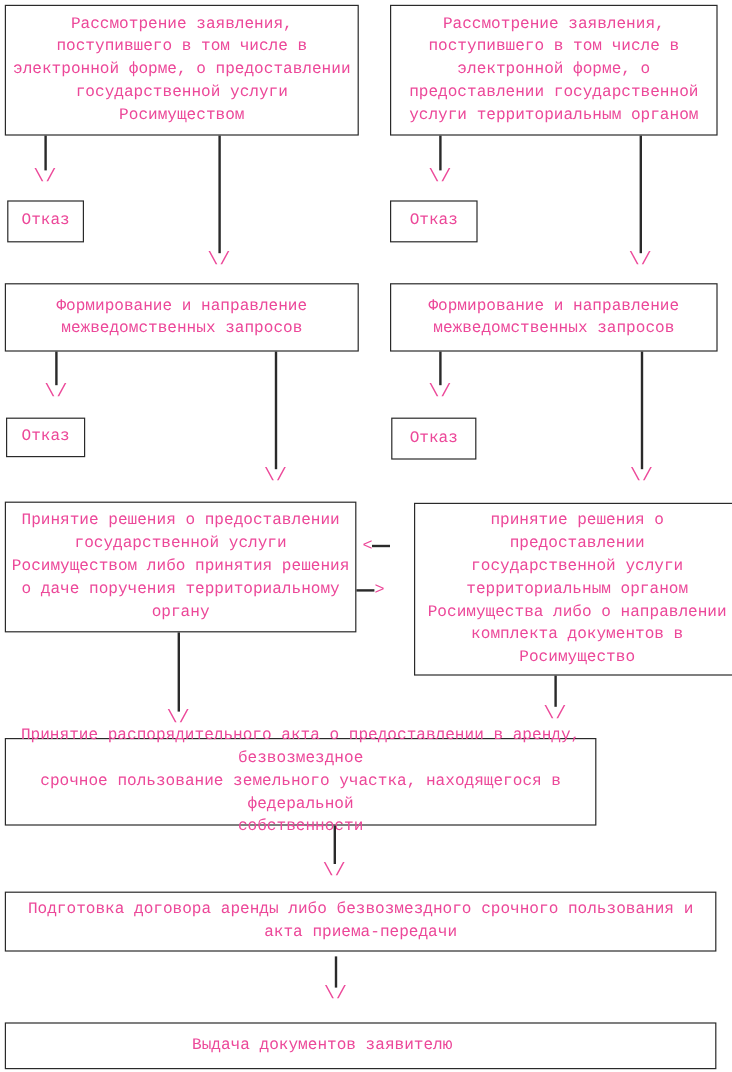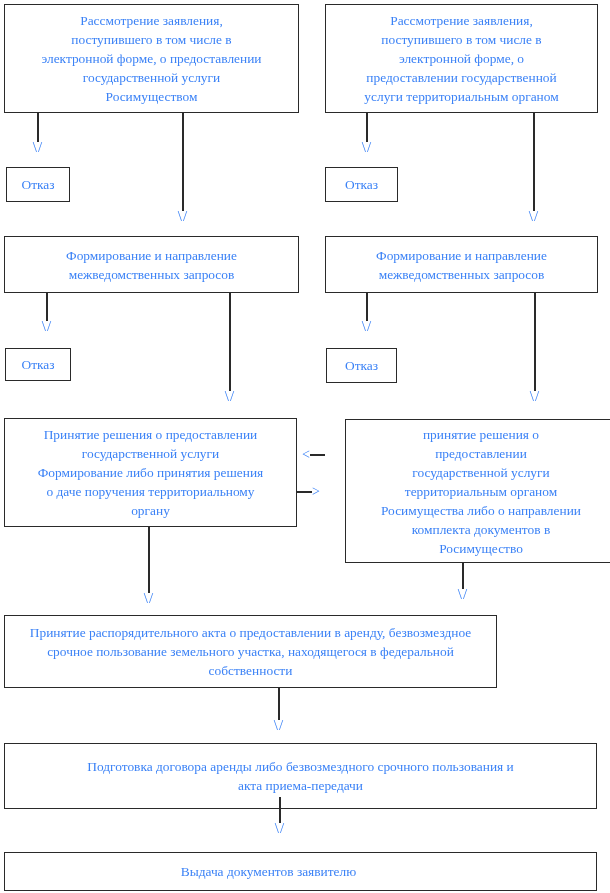--- a/index.html
+++ b/index.html
@@ -1,22 +1,22 @@
 <!DOCTYPE html>
 <html><head>
 <meta charset="utf-8">
 <style>
   html, body { margin: 0; padding: 0; background: #ffffff; }
   .stage {
     position: relative;
     width: 610px;
     height: 893px;
     background: #ffffff;
-    font-family: Liberation Serif, serif;
-    color: #3b82f6;
+    font-family: Liberation Mono, monospace;
+    color: #ec4899;
     overflow: hidden;
   }
   .node {
     position: absolute;
     box-sizing: border-box;
     border: 1.5px solid #2a2a2a;
     display: flex;
     align-items: center;
     justify-content: center;
     text-align: center;
@@ -90,21 +90,21 @@
   <div class="vline" style="left:366px; top:293px; height:28px;"></div>
   <span class="vhead" style="left:367px; top:321px;">\/</span>
   <div class="vline" style="left:534px; top:293px; height:98px;"></div>
   <span class="vhead" style="left:535px; top:391px;">\/</span>
 
   <div class="node" style="left:5px; top:348px; width:66px; height:33px;">Отказ</div>
   <div class="node" style="left:326px; top:348px; width:71px; height:35px;">Отказ</div>
 
   <div class="node" style="left:4px; top:418px; width:293px; height:109px;">Принятие решения о предоставлении
 государственной услуги
-Формирование либо принятия решения
+Росимуществом либо принятия решения
 о даче поручения территориальному
 органу</div>
   <div class="node" style="left:325px; top:419px; width:272px; height:144px;margin-left:20px;">принятие решения о
 предоставлении
 государственной услуги
 территориальным органом
 Росимущества либо о направлении
 комплекта документов в
 Росимущество</div>
 
@@ -118,21 +118,21 @@
   <div class="vline" style="left:462px; top:563px; height:26px;"></div>
   <span class="vhead" style="left:463px; top:589px;">\/</span>
 
   <div class="node" style="left:4px; top:615px; width:493px; height:73px;">Принятие распорядительного акта о предоставлении в аренду, безвозмездное
 срочное пользование земельного участка, находящегося в федеральной
 собственности</div>
 
   <div class="vline" style="left:278px; top:688px; height:32px;"></div>
   <span class="vhead" style="left:279px; top:720px;">\/</span>
 
-  <div class="node" style="left:4px; top:743px; width:593px; height:66px;">Подготовка договора аренды либо безвозмездного срочного пользования и
+  <div class="node" style="left:4px; top:743px; width:593px; height:50px;">Подготовка договора аренды либо безвозмездного срочного пользования и
 акта приема-передачи</div>
 
   <div class="vline" style="left:279px; top:797px; height:26px;"></div>
   <span class="vhead" style="left:280px; top:823px;">\/</span>
 
   <div class="node" style="left:4px; top:852px; width:593px; height:39px; padding-right:64px;">Выдача документов заявителю</div>
 
 </div>
 
 </body></html>

